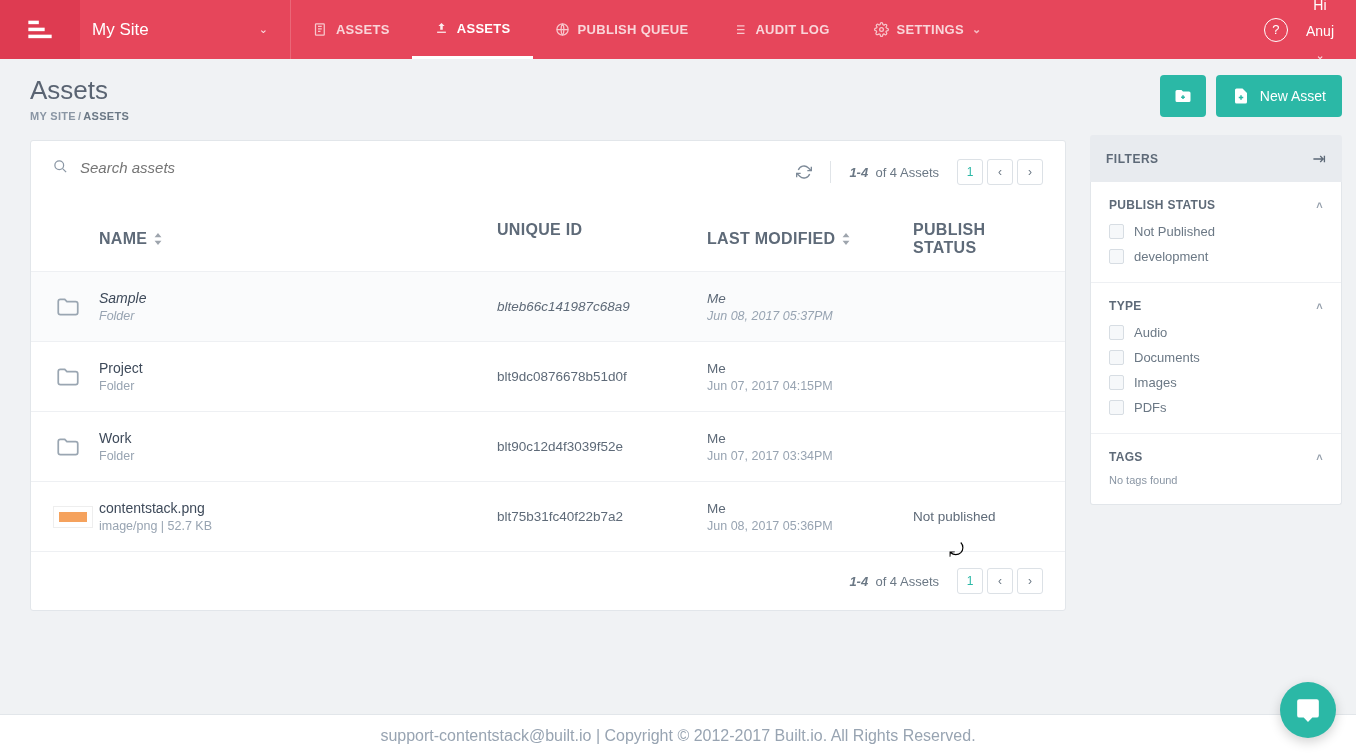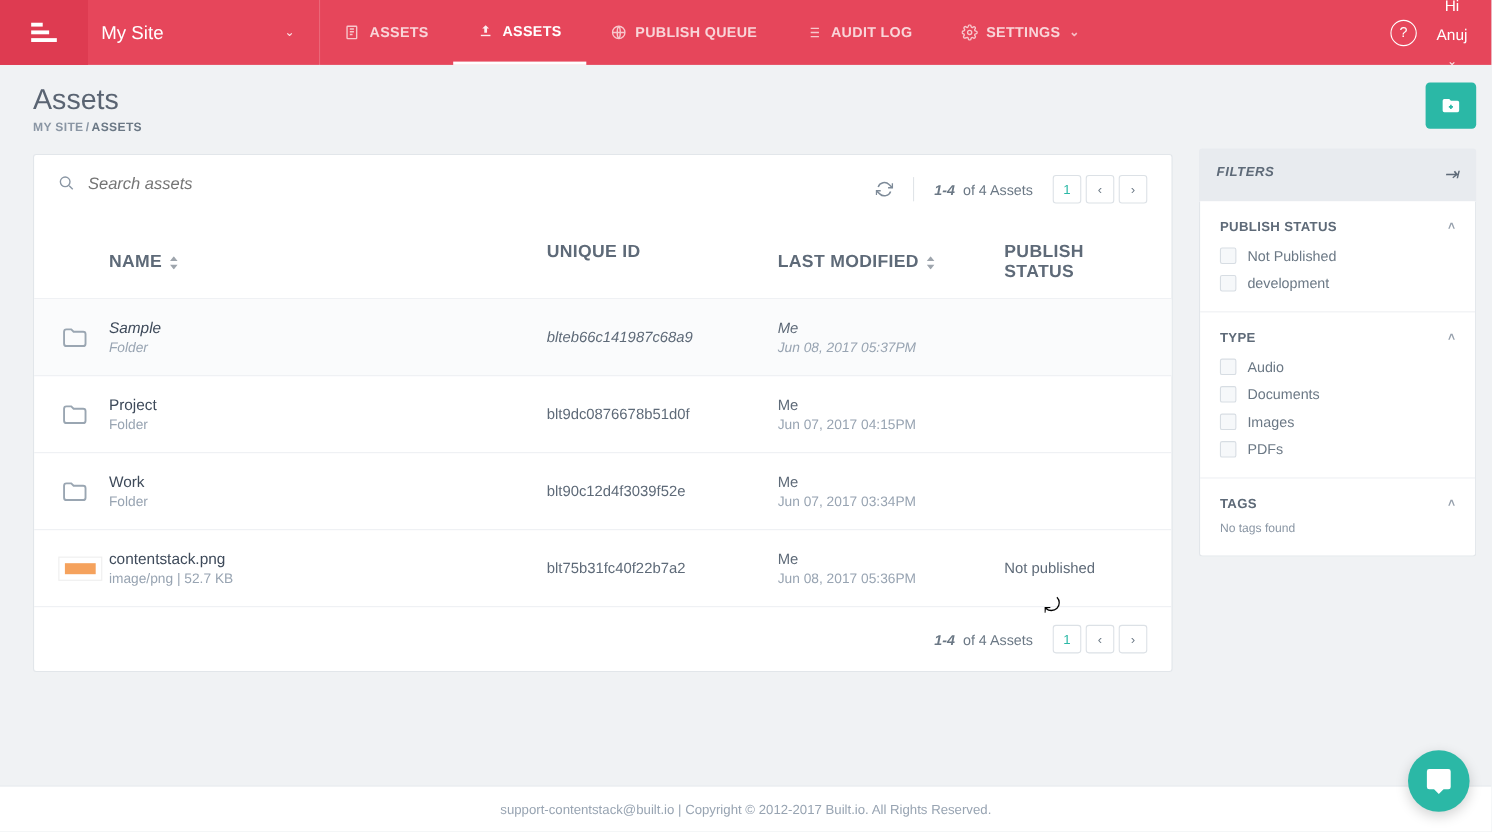--- a/index.html
+++ b/index.html
@@ -66,33 +66,33 @@
   .row .csub { font-size: 12.5px; color: #98a4b2; margin-top: 3px; }
   .row .cuid { width: 210px; font-size: 13.5px; color: #5e6a78; }
   .row .clm { width: 206px; font-size: 13.5px; color: #5e6a78; }
   .row .clm .dt { color: #98a4b2; font-size: 12.5px; margin-top: 3px; }
   .row .cps { flex: 1; font-size: 13.5px; color: #5e6a78; }
   .row.highlight { background: #fafbfc; font-style: italic; }
   
   .table-foot { display: flex; justify-content: flex-end; align-items: center; padding: 16px 22px; gap: 18px; }
   
   
-  .filter-head { background: #e8ebef; padding: 14px 16px; display: flex; justify-content: space-between; border-radius: 3px 3px 0 0; font-style: italic; }
+  .filter-head { background: #e8ebef; padding: 14px 16px; display: flex; justify-content: space-between; align-items: center; border-radius: 3px 3px 0 0; }
   .filter-head .ttl { font-size: 12px; font-weight: 700; letter-spacing: 0.5px; color: #5e6a78; }
   .filter-body { background: #fff; border: 1px solid #e2e6ea; border-top: none; border-radius: 0 0 3px 3px; }
   .fsect { padding: 16px 18px 18px; border-bottom: 1px solid #eef0f3; }
   .fsect-title { font-size: 12px; font-weight: 700; letter-spacing: 0.3px; color: #5e6a78; display: flex; justify-content: space-between; align-items: center; cursor:pointer;}
   .fsect-title .chev { font-size: 11px; color: #97a1ad; }
   .fopts { margin-top: 12px; display: flex; flex-direction: column; gap: 10px; }
   .fopt { display: flex; align-items: center; gap: 10px; font-size: 13px; color: #6b7885; cursor: pointer; }
   .cbox { width: 15px; height: 15px; border: 1px solid #d7dde3; border-radius: 2px; background: #f6f8fa; }
   .notags { font-size: 11px; color: #8a96a4; margin-top: 10px; }
   
   
-  .footer { position: absolute; bottom: 0; left: 0; right: 0; height: 42px; background: #fff; border-top: 1px solid #e2e6ea; display: flex; align-items: center; justify-content: center; font-size: 12px; color: #98a4b2; }
+  .footer { position: absolute; bottom: 0; left: 0; right: 0; height: 42px; background: #fff; border-top: 1px solid #e2e6ea; display: flex; align-items: center; justify-content: center; font-size: 16px; color: #98a4b2; }
   
   
   .chat-fab { position: absolute; right: 20px; bottom: 18px; width: 56px; height: 56px; border-radius: 50%; background: #2bb8a6; display: flex; align-items: center; justify-content: center; cursor: pointer; box-shadow: 0 4px 12px rgba(0,0,0,0.18);}
   .chat-fab svg { width: 26px; height: 26px; fill: #fff;}
   
   .cursor-img { position:absolute; left:949px; top:540px; font-size:18px; color:#000; pointer-events:none;}
 </style>
 </head>
 <body>
 
@@ -286,20 +286,27 @@
   </div>
 
   <div class="right">
     <div class="head-actions" style="justify-content:flex-end; margin-bottom:18px;">
       <button class="btn iconbtn" title="New Folder">
         <svg viewBox="0 0 24 24">
             <path d="M10 4H4a2 2 0 00-2 2v12a2 2 0 002 2h16a2 2 0 002-2V8a2 2 0 00-2-2h-8l-2-2z"></path>
             <path d="M12 11v5M9.5 13.5h5" stroke="#2bb8a6" stroke-width="2"></path>
           </svg>
       </button>
+      <button class="btn">
+        <svg viewBox="0 0 24 24">
+            <path d="M14 2H6a2 2 0 00-2 2v16a2 2 0 002 2h12a2 2 0 002-2V8l-6-6z"></path>
+            <path d="M12 11v6M9 14h6" stroke="#2bb8a6" stroke-width="2"></path>
+          </svg>
+        <span>New Asset</span>
+      </button>
     </div>
 
     <div style="position:relative;">
     <div class="filter-head">
       <span class="ttl">FILTERS</span>
       <span style="color:#5e6a78;">⇥</span>
     </div>
     <div class="filter-body">
       <div class="fsect">
         <div class="fsect-title">

